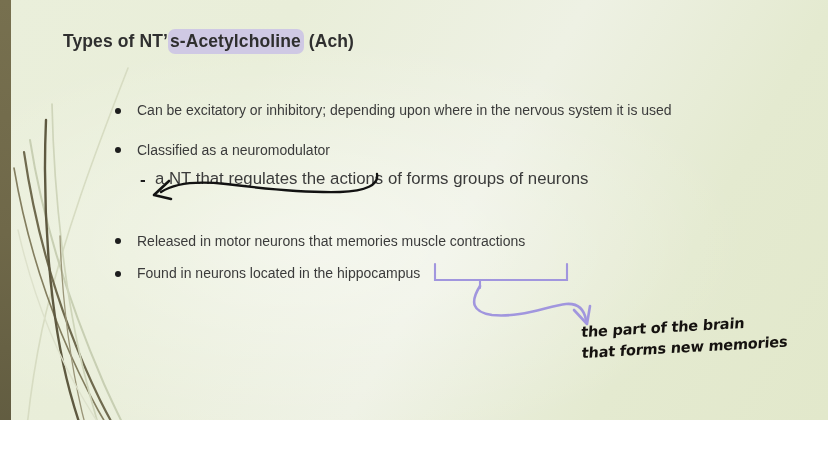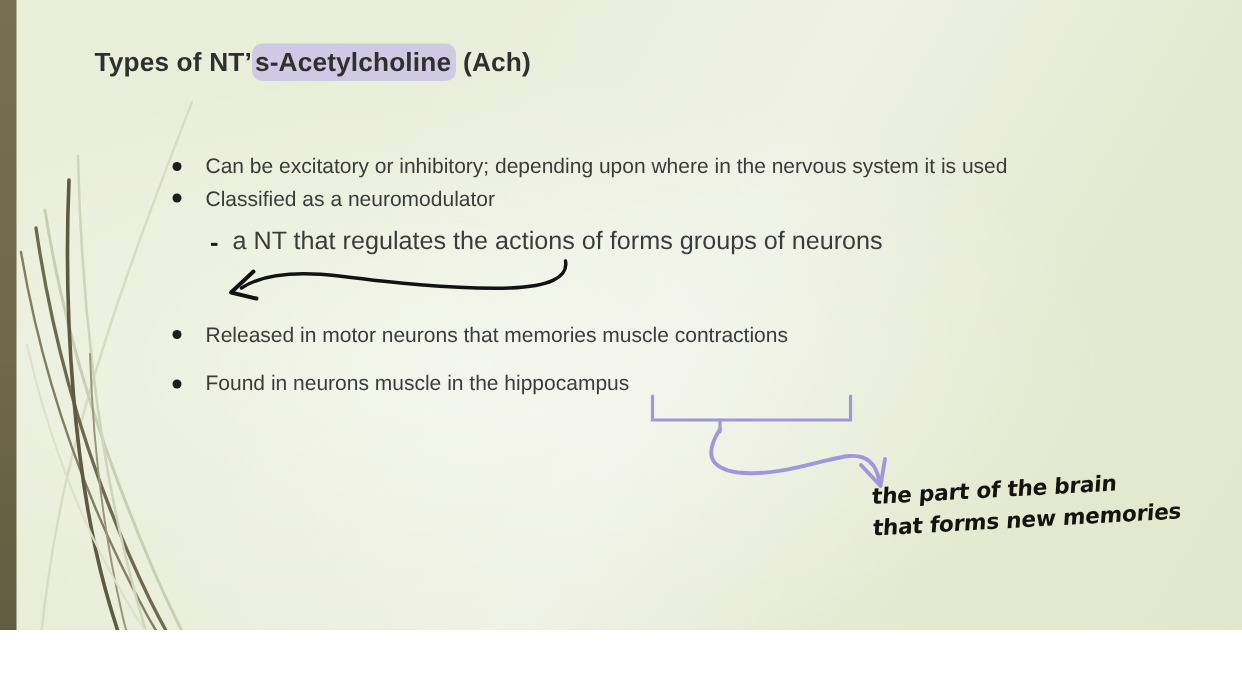--- a/index.html
+++ b/index.html
@@ -77,21 +77,21 @@
   .bullet .dot {
     position: absolute;
     left: 5px;
     top: 7.5px;
     width: 6px;
     height: 6px;
     border-radius: 50%;
     background: #1d1d1d;
   }
   .bullet.b1 { margin-top: 0px; }
-  .bullet.b2 { }
+  .bullet.b2 { margin-top: 18px; }
   .bullet.b3 { margin-top: 41px; }
   .bullet.b4 { margin-top: 11px; }
 
   .subbullet {
     position: relative;
     margin-top: 7px;
     margin-left: 45px;
     color: #3b3b3b;
     font-size: 16.8px;
     line-height: 21.5px;
@@ -173,21 +173,21 @@
       <span>a NT that regulates the actions of forms groups of neurons</span>
     </div>
 
     <div class="bullet b3">
       <span class="dot"></span>
       <span>Released in motor neurons that memories muscle contractions</span>
     </div>
 
     <div class="bullet b4">
       <span class="dot"></span>
-      <span>Found in neurons muscle in the hippocampus</span>
+      <span>Found in neurons located in the hippocampus</span>
     </div>
 
   </div>
 
   <svg class="annot" viewBox="0 0 828 466" aria-hidden="true">
 
     <g>
       <path d="M377 174 C 379 185, 366 191, 340 192
                C 300 193, 258 188, 226 184
                C 200 181, 176 182, 161 192" fill="none" stroke="#121212" stroke-width="2.3" stroke-linecap="round"></path>

